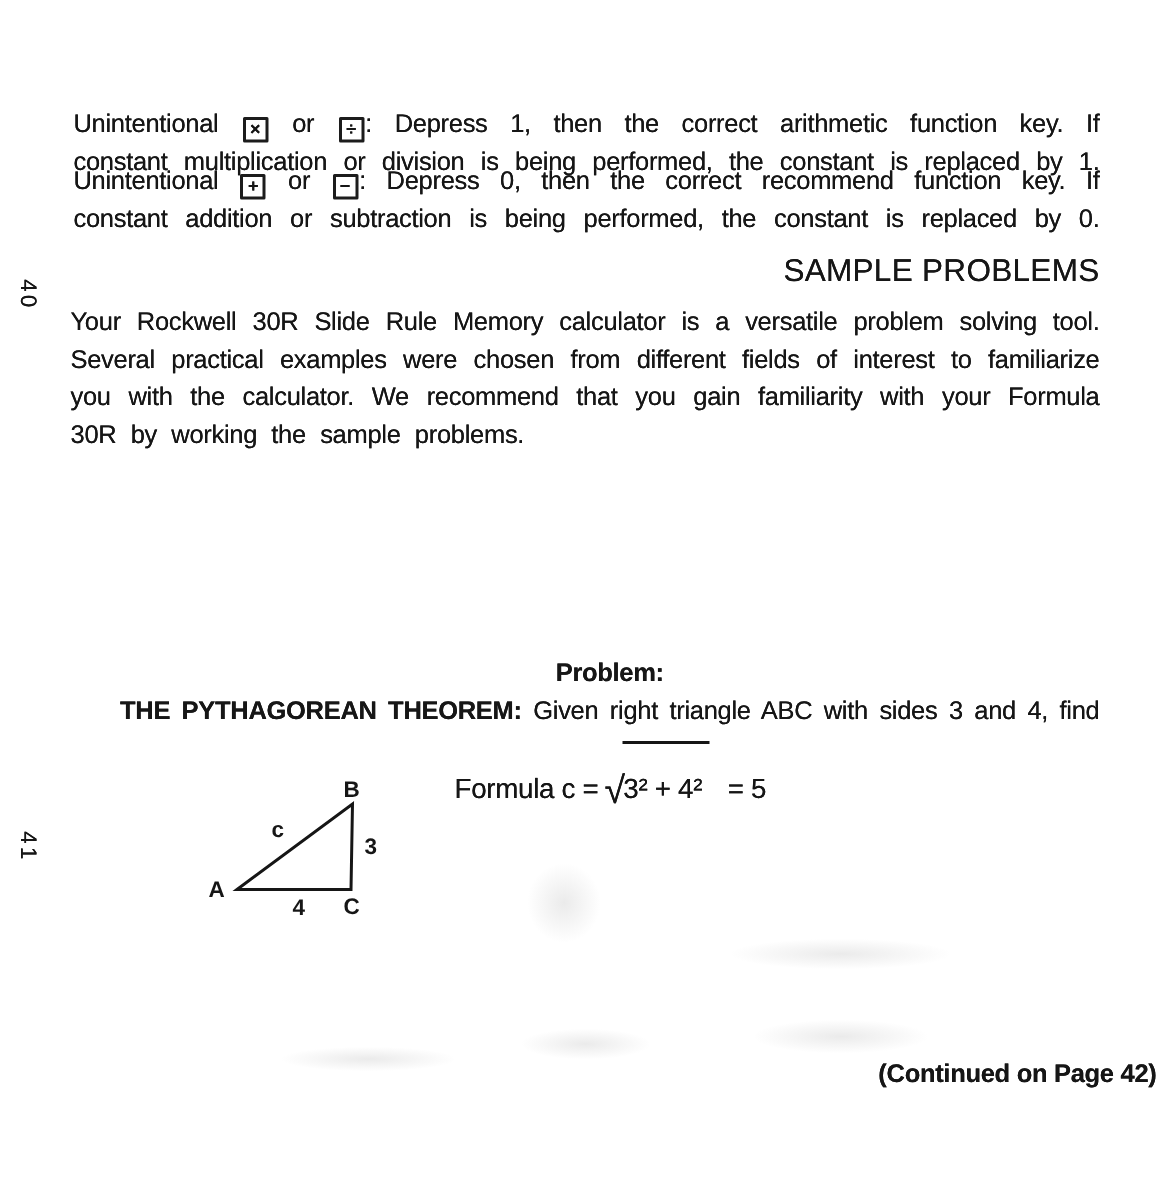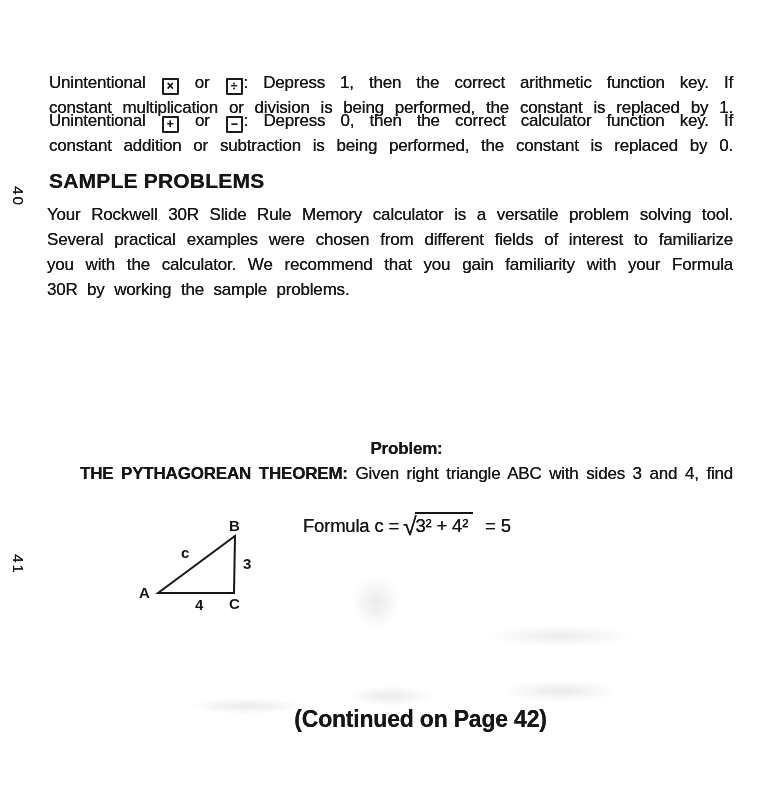--- a/index.html
+++ b/index.html
@@ -33,21 +33,21 @@
     vertical-align:-2px;
     margin:0 1px;
     letter-spacing:0;
   }
 
   #p1 { left:49px; top:70px; width:684px; }
   #p2 { left:49px; top:108px; width:684px; }
 
   #heading {
     left:49px; top:168px; width:684px;
-    text-align:left; font-weight:700;
+    text-align:right; font-weight:400;
     font-size:21px; line-height:26px; letter-spacing:0.2px;
     text-shadow:0 0 0.4px currentColor;
   }
 
   #intro { left:47px; top:202px; width:686px; }
 
   .pagenum-wrap { width:30px; height:36px; }
   #pagenum-40 { left:8px; top:188px; }
   #pagenum-41 { left:8px; top:556px; }
   .pagenum {
@@ -68,27 +68,27 @@
   }
 
   #formula {
     left:303px; top:512px;
     font-size:18.5px; line-height:28px;
     letter-spacing:-0.2px;
     text-shadow:0 0 0.35px currentColor;
     white-space:nowrap;
   }
   .radical-sign { font-size:25px; vertical-align:-3px; margin:0 -2px 0 4px; }
-  .radicand { border-top:2px solid #161616; padding:1px 5px 0 1px;text-align:right; }
+  .radicand { border-top:2px solid #161616; padding:19px 5px 0 1px;text-align:right; }
   .equals-result { margin-left:12px; }
 
   #footer {
     left:70px; top:706px; width:701px;
-    text-align:center; font-weight:700;
-    font-size:23px; letter-spacing:-0.2px;
+    text-align:right; font-weight:700;
+    font-size:17px; letter-spacing:-0.2px;
     text-shadow:0 0 0.4px currentColor;
   }
 
   .scan-noise {
     background:radial-gradient(ellipse at center, rgba(110,110,110,0.14), rgba(110,110,110,0) 72%);
     pointer-events:none;
   }
   #noise-1 { left:488px; top:626px; width:145px; height:20px; }
   #noise-2 { left:503px; top:680px; width:115px; height:22px; }
   #noise-3 { left:352px; top:576px; width:48px;  height:52px; }
@@ -106,21 +106,21 @@
     <span class="keybox">÷</span><span>: Depress 1, then the correct arithmetic function key. If</span>
   </div>
   <div class="jline">constant multiplication or division is being performed, the constant is replaced by 1.</div>
 </div>
 
 <div id="p2" class="abs body-text">
   <div class="jline">
     <span>Unintentional</span>
     <span class="keybox">+</span>
     <span>or</span>
-    <span class="keybox">−</span><span>: Depress 0, then the correct calculator function key. If</span>
+    <span class="keybox">−</span><span>: Depress 0, then the correct recommend function key. If</span>
   </div>
   <div class="jline">constant addition or subtraction is being performed, the constant is replaced by 0.</div>
 </div>
 
 <div id="heading" class="abs">SAMPLE PROBLEMS</div>
 
 <div id="pagenum-40" class="abs pagenum-wrap">
   <span class="pagenum">40</span>
 </div>
 

